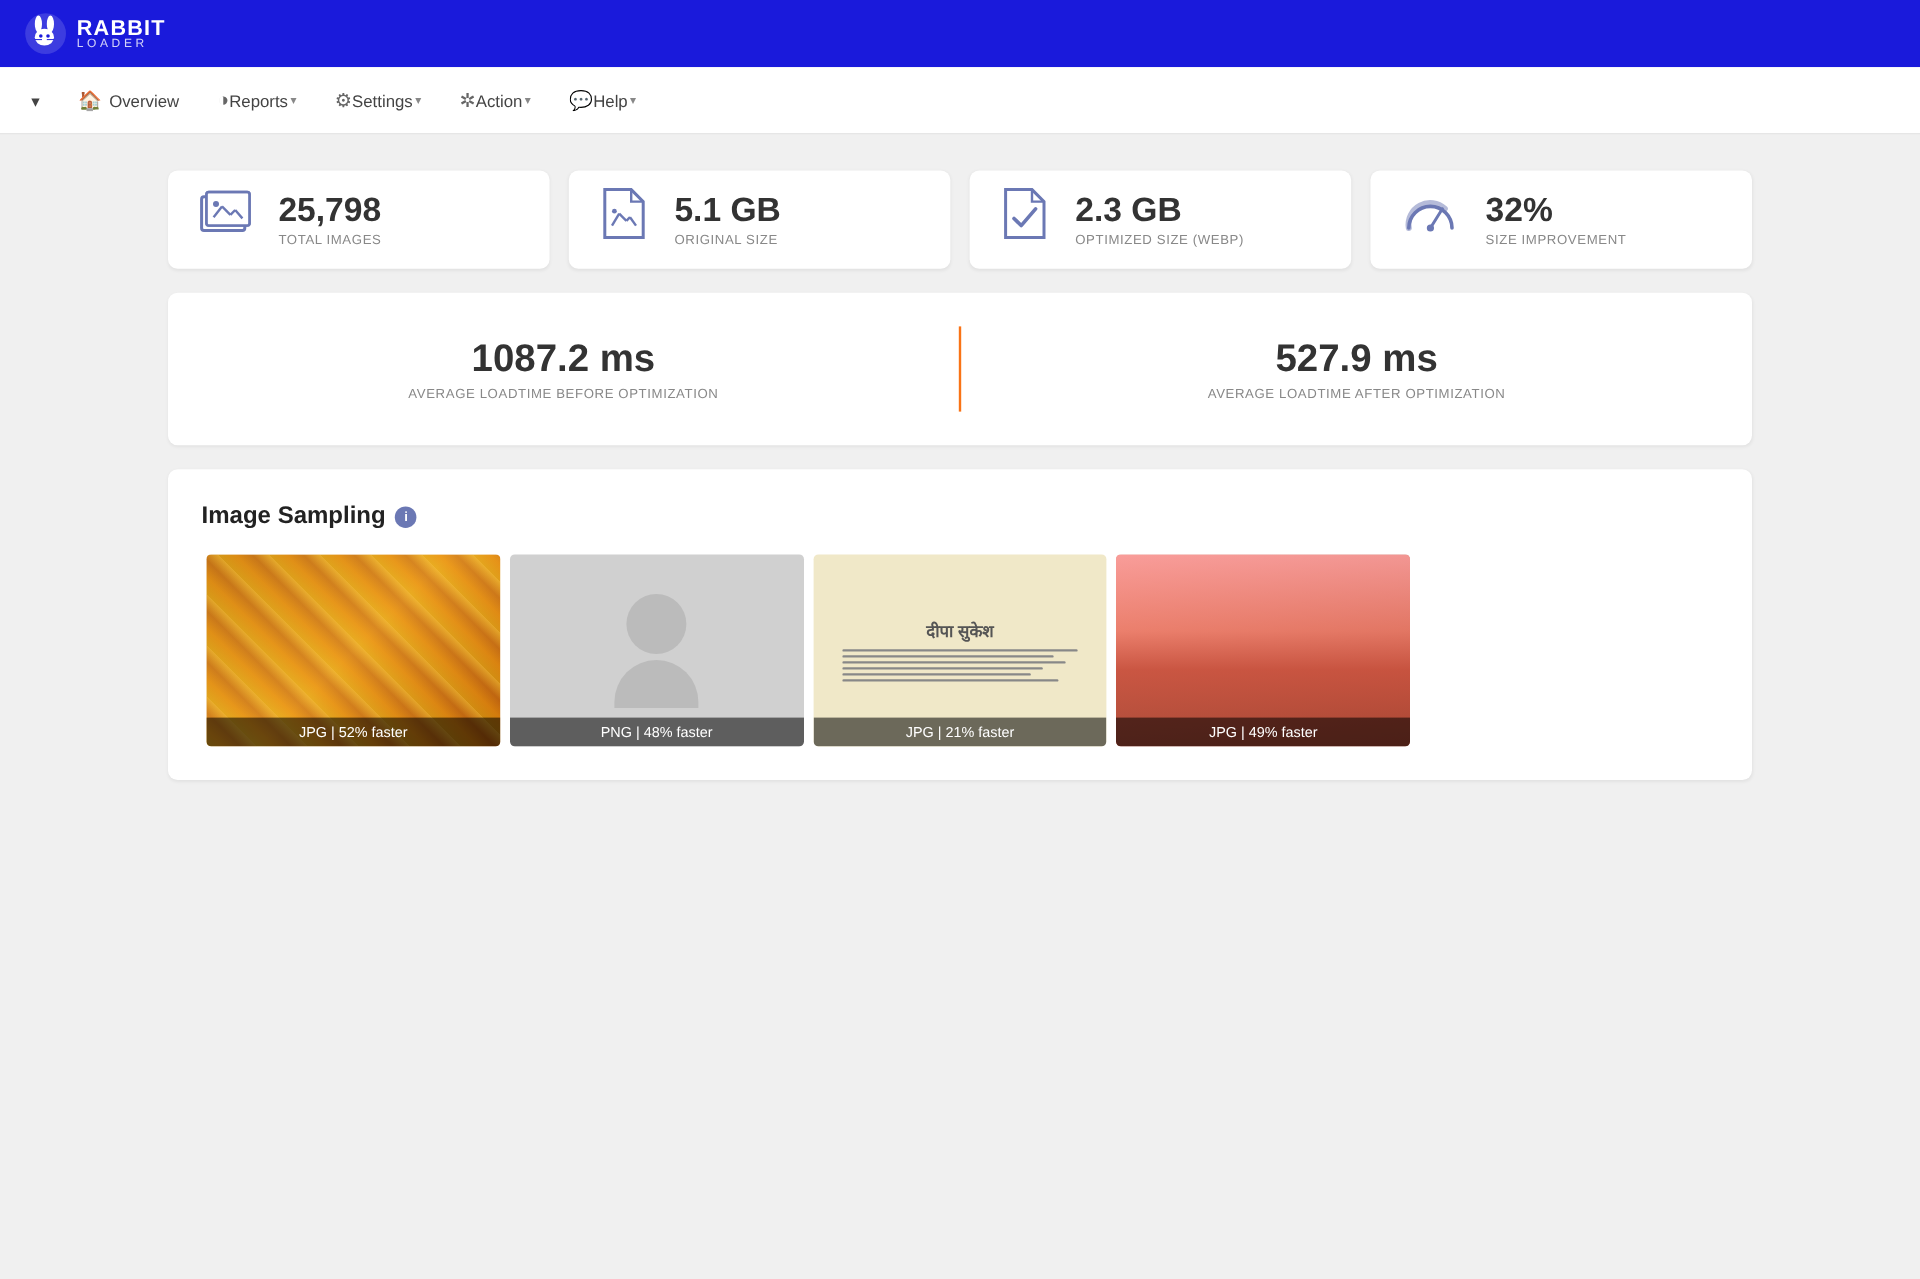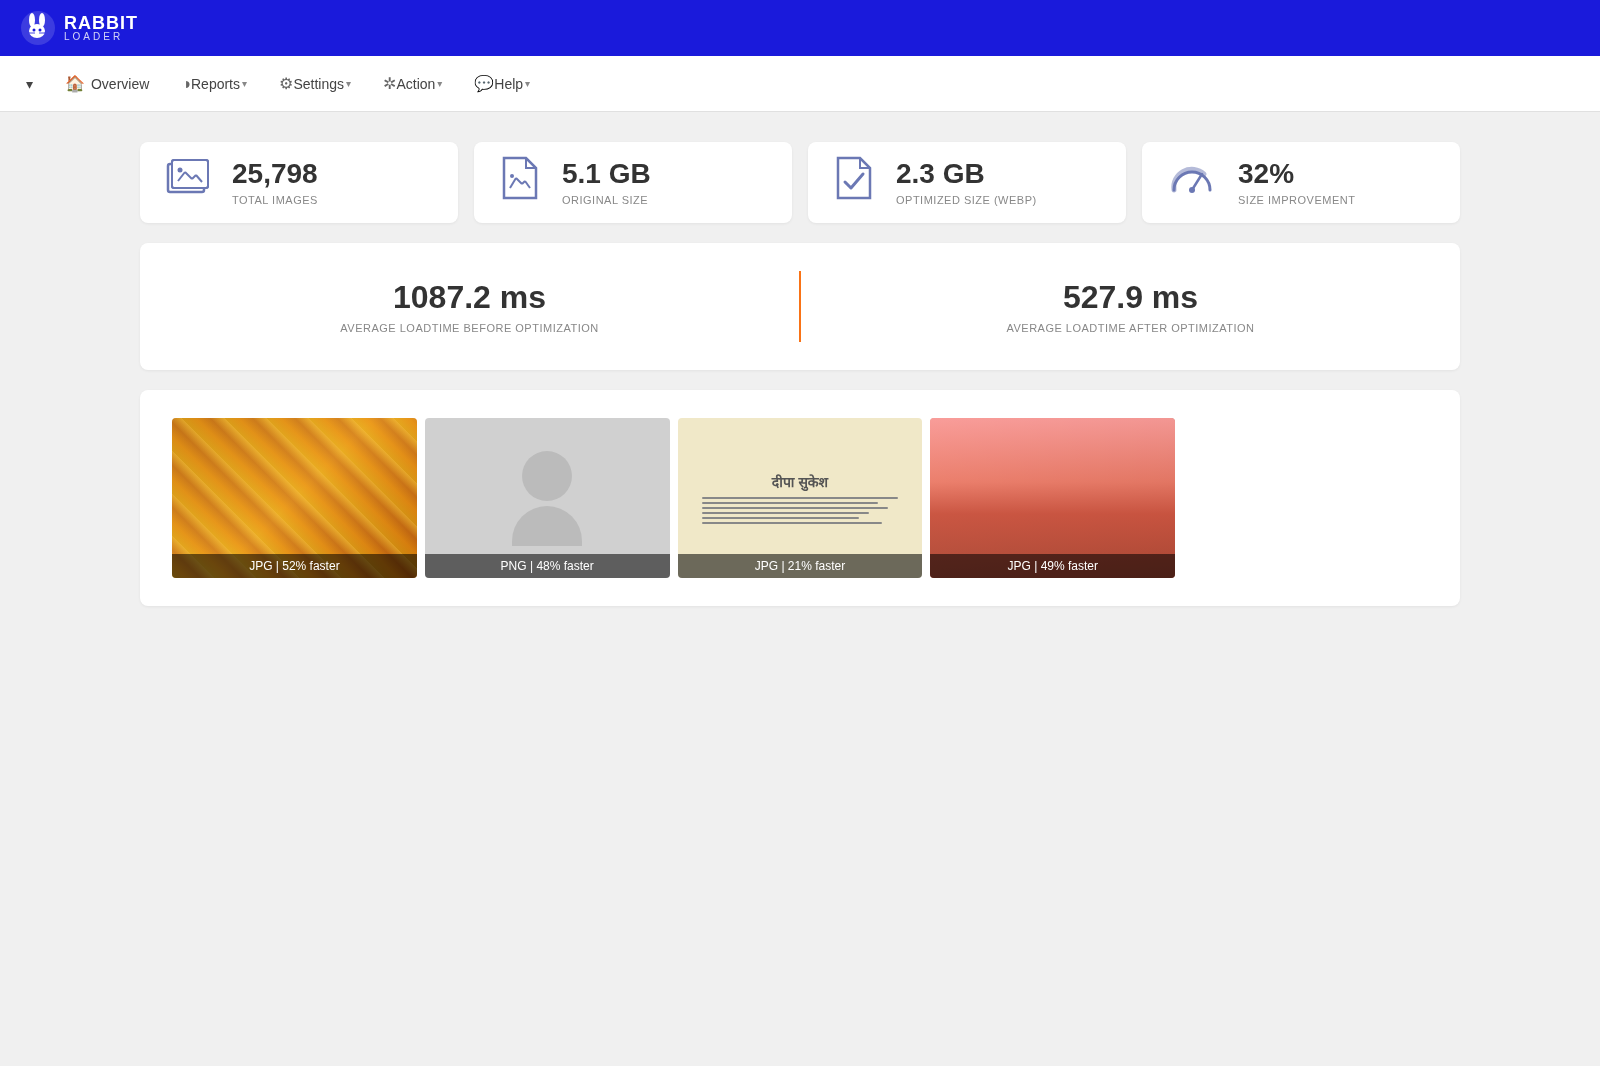--- a/index.html
+++ b/index.html
@@ -420,20 +420,24 @@
       <div class="loadtime-value">1087.2 ms</div>
       <div class="loadtime-label">AVERAGE LOADTIME BEFORE OPTIMIZATION</div>
     </div>
     <div class="loadtime-item">
       <div class="loadtime-value">527.9 ms</div>
       <div class="loadtime-label">AVERAGE LOADTIME AFTER OPTIMIZATION</div>
     </div>
   </div>
 
   <div class="sampling-card">
+    <div class="sampling-header">
+      <span class="sampling-title">Image Sampling</span>
+      <div class="info-icon">i</div>
+    </div>
 
     <div class="image-grid">
 
       <div class="image-item">
         <div class="img-1-content" style="width:100%; height:100%;"></div>
         <div class="image-badge">JPG | 52% faster</div>
       </div>
 
 
       <div class="image-item" style="background:#d0d0d0;">

